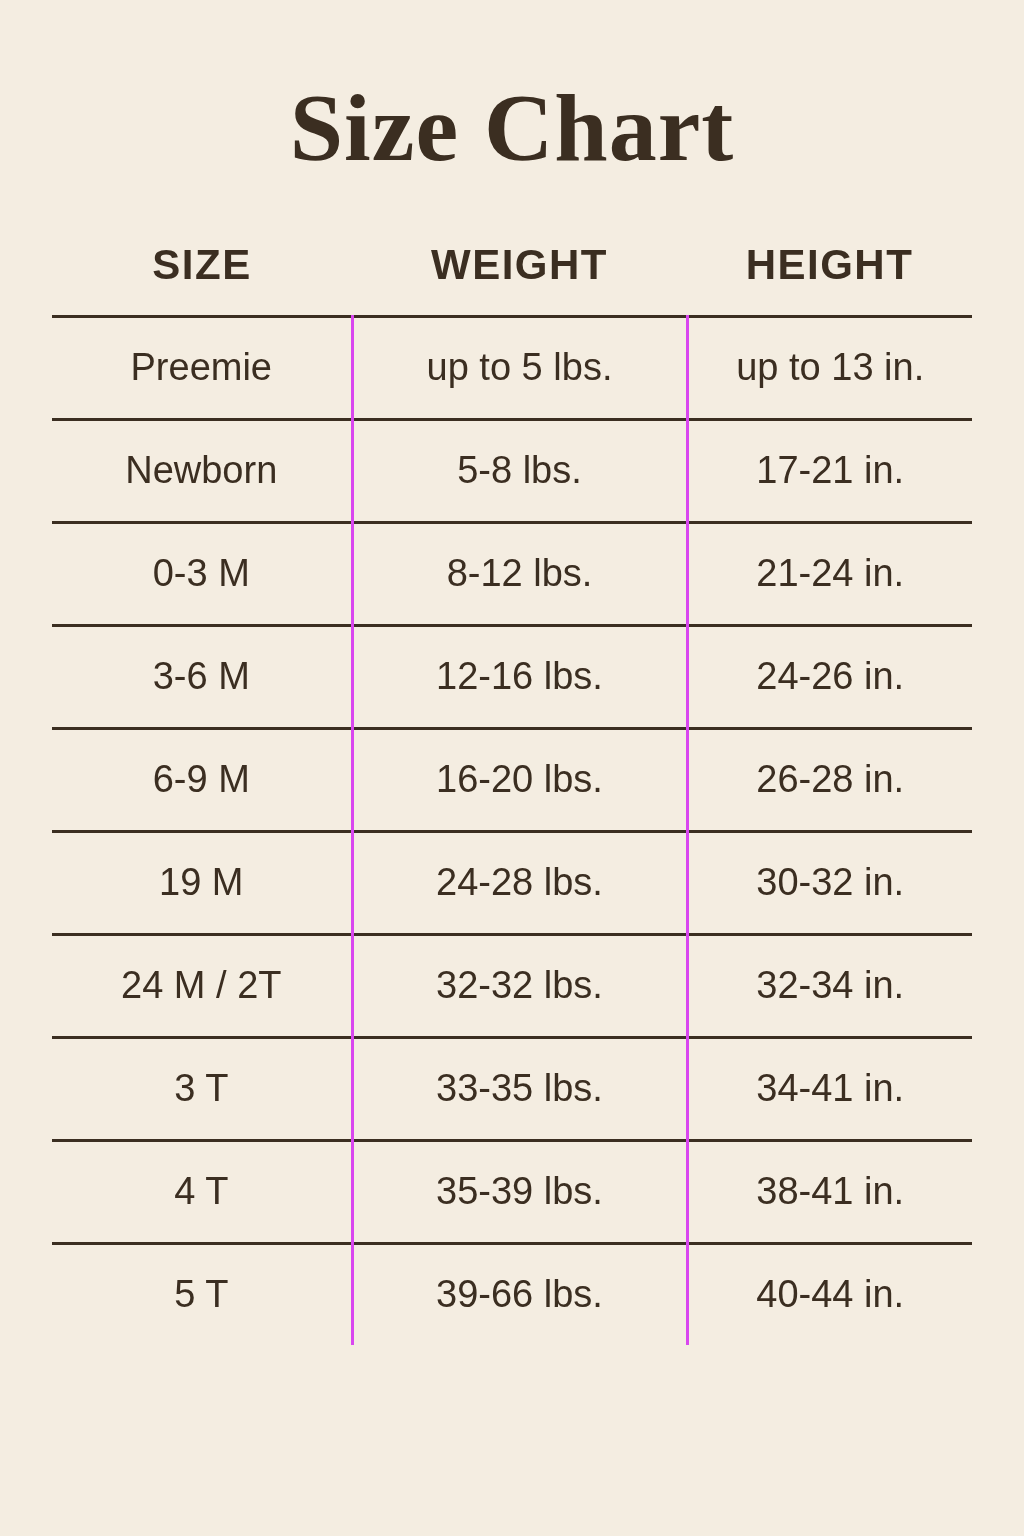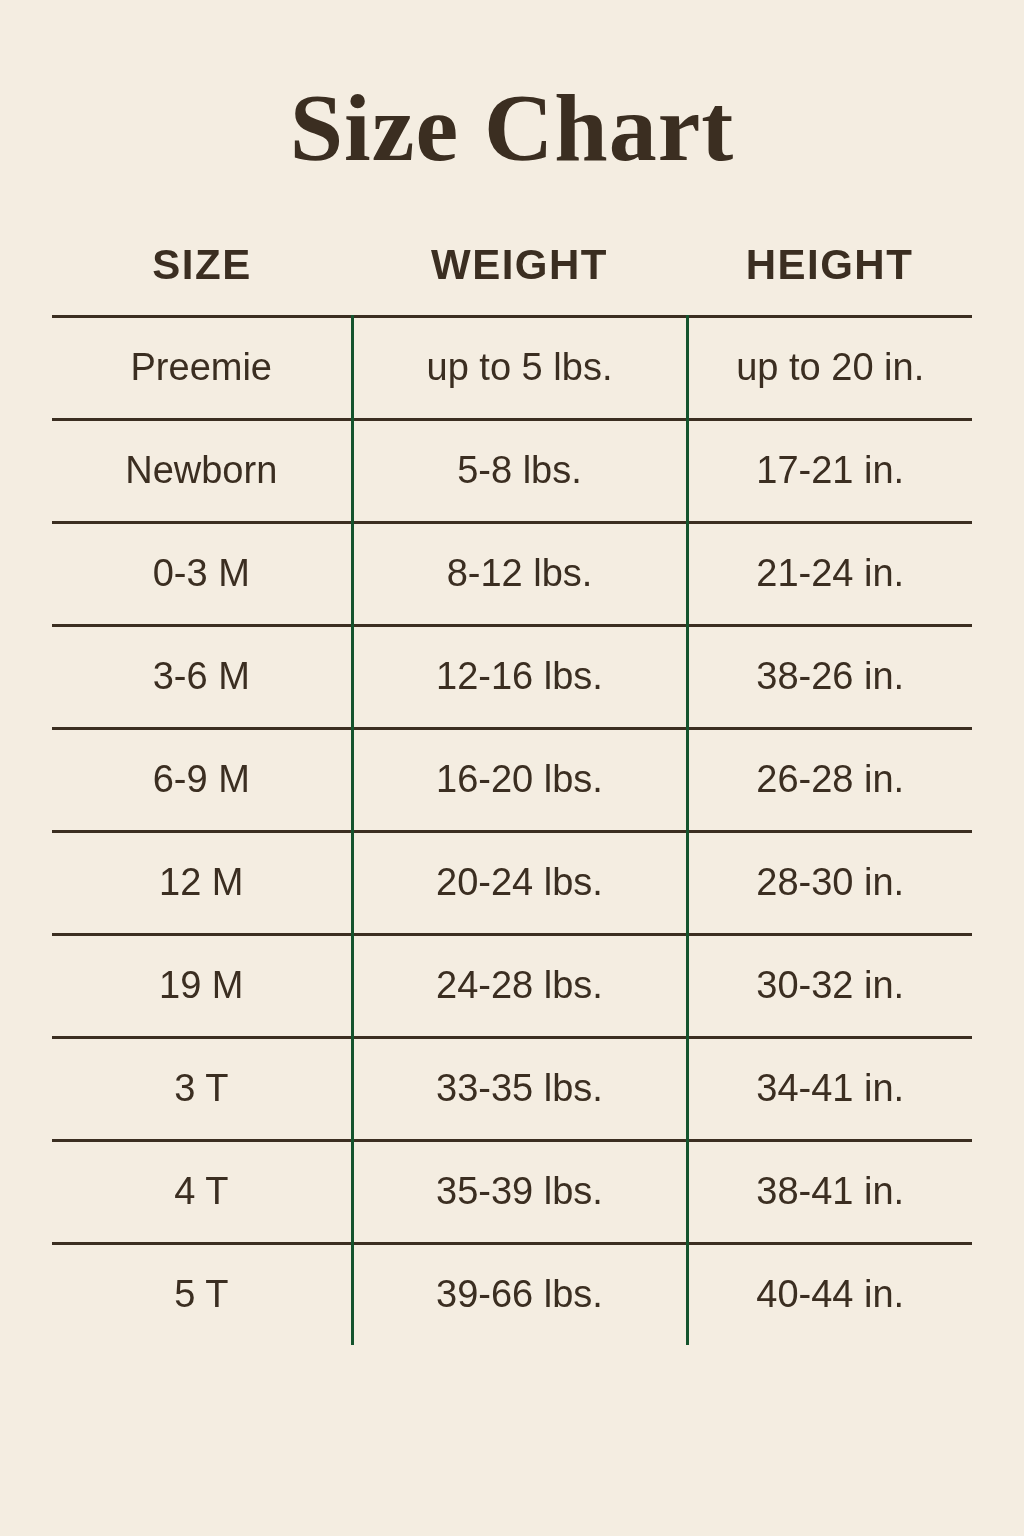--- a/index.html
+++ b/index.html
@@ -53,21 +53,21 @@
     vertical-align: bottom;
   }
   tbody td {
     font-size: 38px;
     font-weight: 400;
     color: #3b2e21;
     text-align: center;
     height: 100px;
     padding: 0;
     border-top: 3px solid #3b2e21;
-    border-right: 3px solid #14532d;
+    border-right: 3px solid #d946ef;
   }
   tbody td:last-child {
     border-right: none;
   }
   tbody tr:last-child td {
     border-bottom: none;
   }
   
   thead tr th {
     border-bottom: none;
@@ -89,51 +89,51 @@
       <tr>
         <th>SIZE</th>
         <th>WEIGHT</th>
         <th>HEIGHT</th>
       </tr>
     </thead>
     <tbody>
       <tr>
         <td>Preemie</td>
         <td>up to 5 lbs.</td>
-        <td>up to 20 in.</td>
+        <td>up to 13 in.</td>
       </tr>
       <tr>
         <td>Newborn</td>
         <td>5-8 lbs.</td>
         <td>17-21 in.</td>
       </tr>
       <tr>
         <td>0-3 M</td>
         <td>8-12 lbs.</td>
         <td>21-24 in.</td>
       </tr>
       <tr>
         <td>3-6 M</td>
         <td>12-16 lbs.</td>
-        <td>38-26 in.</td>
+        <td>24-26 in.</td>
       </tr>
       <tr>
         <td>6-9 M</td>
         <td>16-20 lbs.</td>
         <td>26-28 in.</td>
       </tr>
       <tr>
-        <td>12 M</td>
-        <td>20-24 lbs.</td>
-        <td>28-30 in.</td>
-      </tr>
-      <tr>
         <td>19 M</td>
         <td>24-28 lbs.</td>
         <td>30-32 in.</td>
+      </tr>
+      <tr>
+        <td>24 M / 2T</td>
+        <td>32-32 lbs.</td>
+        <td>32-34 in.</td>
       </tr>
       <tr>
         <td>3 T</td>
         <td>33-35 lbs.</td>
         <td>34-41 in.</td>
       </tr>
       <tr>
         <td>4 T</td>
         <td>35-39 lbs.</td>
         <td>38-41 in.</td>

